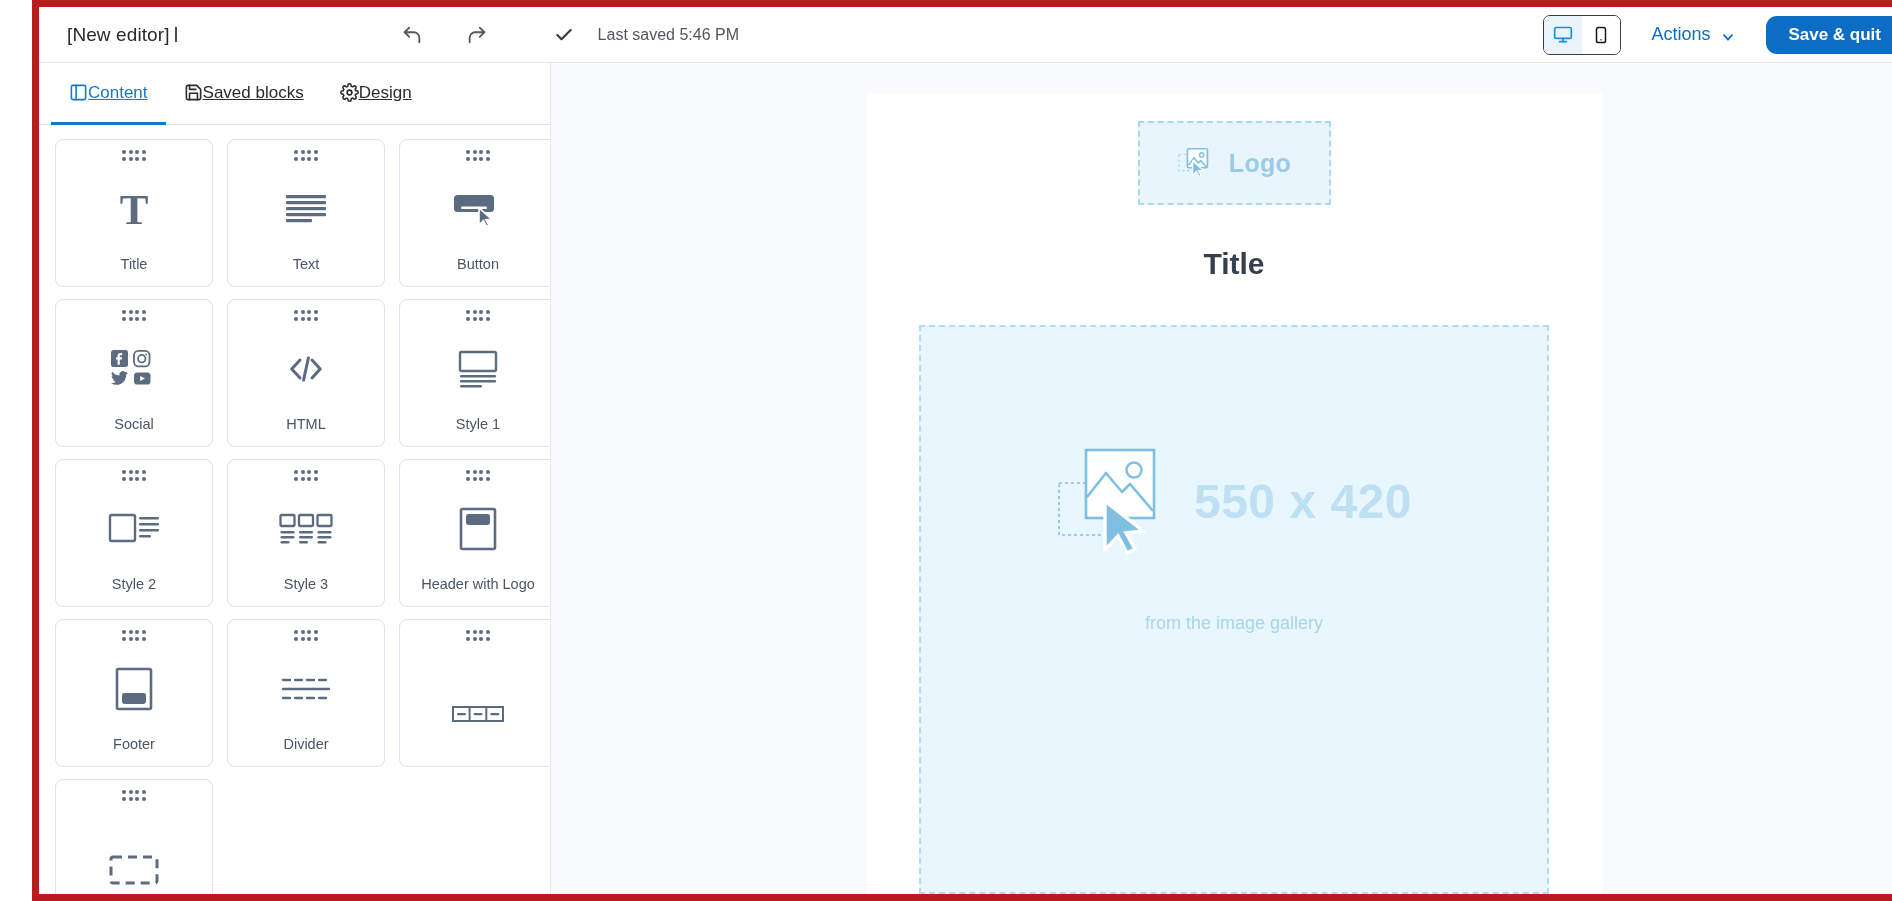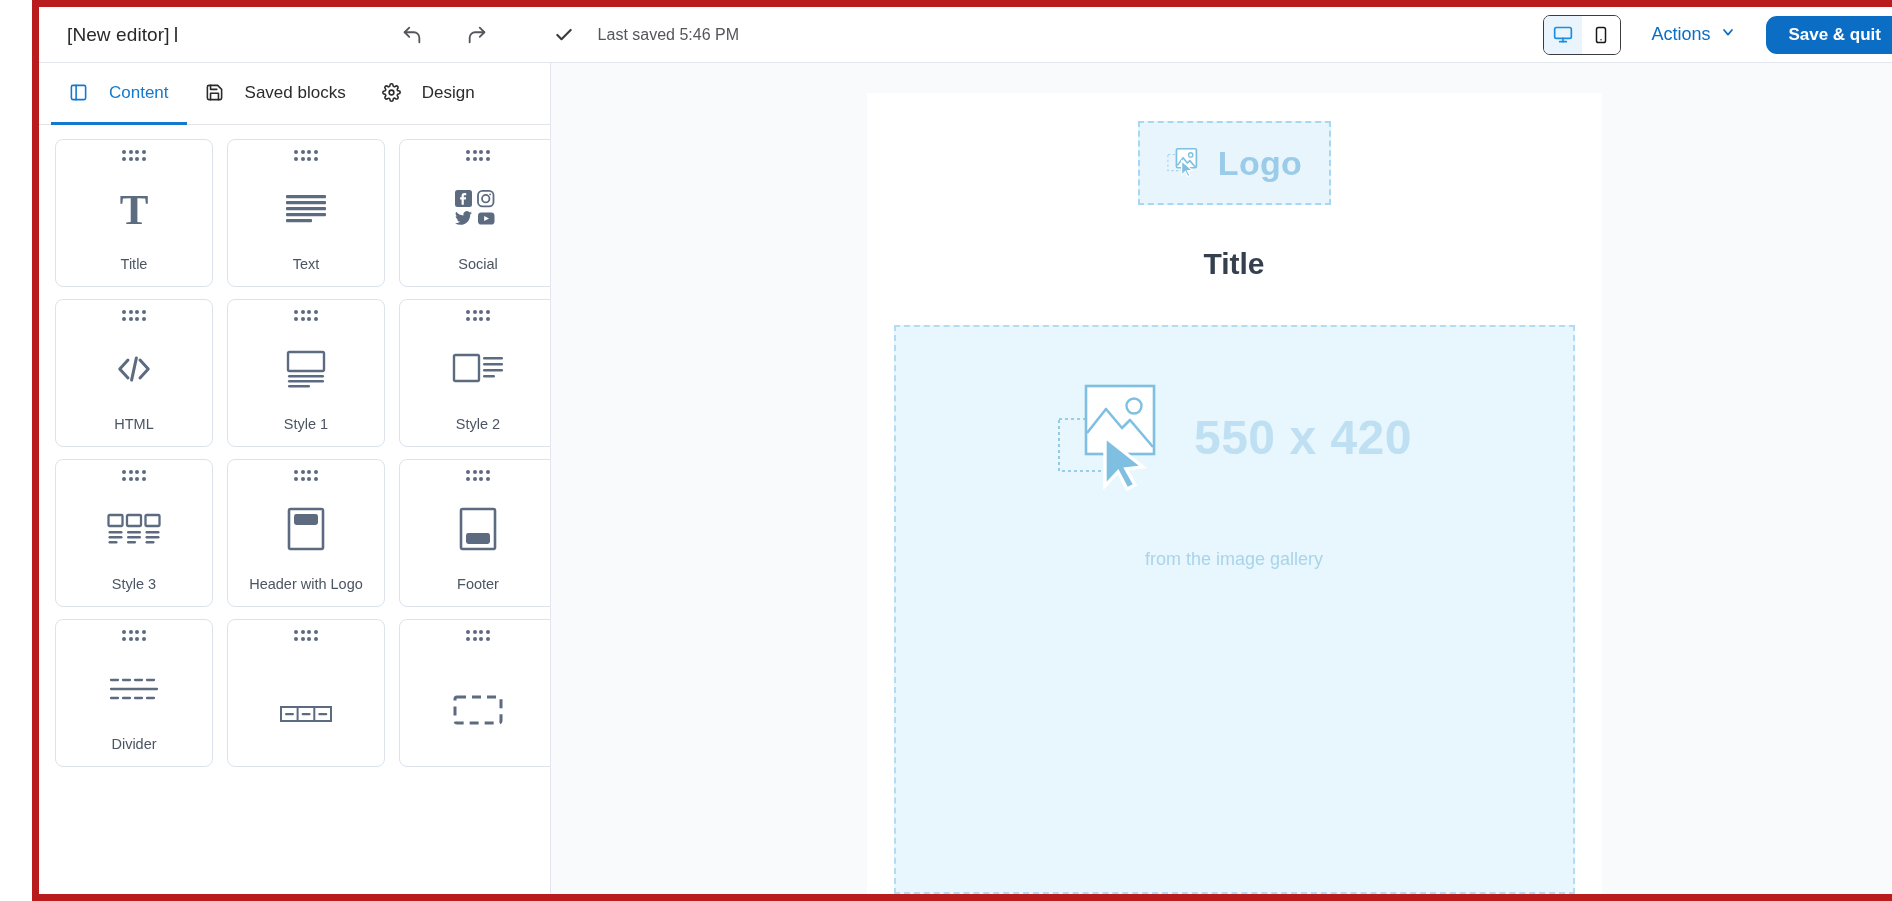--- a/index.html
+++ b/index.html
@@ -65,21 +65,21 @@
     border: 1px solid #3b3b40; border-radius: 7px;
     overflow: hidden; height: 40px;
   }
   .device-btn {
     width: 38px; height: 100%;
     display: flex; align-items: center; justify-content: center;
     cursor: pointer; background: #ffffff; color: #18181a;
   }
   .device-btn.active { background: #eaf4fd; color: #1a8fe0; }
   .actions-btn {
-    display: flex; align-items: flex-start; gap: 10px;
+    display: flex; align-items: flex-end; gap: 10px;
     color: #0b6ec4; font-size: 18px; cursor: pointer;
     padding: 5px 4px; white-space: nowrap;
   }
   .save-quit {
     background: #0b6ec4; color: #ffffff;
     font-size: 17px; font-weight: bold;
     padding: 9px 22px; border-radius: 11px;
     cursor: pointer; white-space: nowrap;
     border: none;
     font-family: "Liberation Sans", sans-serif;
@@ -96,25 +96,26 @@
     display: flex; flex-direction: column;
     min-height: 0;
   }
   .tabs {
     display: flex; align-items: stretch;
     padding: 0 12px;
     border-bottom: 1px solid #e1e5ea;
     height: 62px; min-height: 62px;
   }
   .tab {
-    display: flex; align-items: center; gap: 21px;
+    display: flex; align-items: center; gap: 0;
     padding: 0 18px; cursor: pointer;
     font-size: 17px; color: #2b2b2e;
     border-bottom: 3px solid transparent;
     margin-bottom: -1px;
+    text-decoration: underline;
   }
   .tab.active { color: #1478cd; border-bottom-color: #1478cd; }
   .tab .tico { display: flex; align-items: center; }
 
   .blocks-scroll {
     flex: 1; min-height: 0;
     overflow: hidden;
     padding: 14px 16px 0 16px;
   }
   .blocks-grid {
@@ -166,34 +167,34 @@
     display: flex; flex-direction: column; align-items: center;
   }
   .logo-zone {
     width: 193px; height: 84px;
     border: 2px dashed #a8d7f2;
     background: #e8f5fc;
     display: flex; align-items: center; justify-content: center;
     gap: 14px; margin-bottom: 42px; cursor: pointer;
   }
   .logo-text {
-    font-size: 34px; font-weight: bold; color: #9acbe8;
+    font-size: 25px; font-weight: bold; color: #9acbe8;
     letter-spacing: .3px;
   }
   .email-title {
     font-size: 30px; font-weight: bold; color: #35404e;
     margin-bottom: 44px;
   }
   .img-zone {
-    width: 681px; flex: 1;
+    width: 630px; flex: 1;
     border: 2px dashed #b3dcf3;
     background: #e8f6fd;
     display: flex; flex-direction: column; align-items: center;
     justify-content: flex-start; cursor: pointer;
-    padding-top: 54px; min-height: 0;
+    padding-top: 118px; min-height: 0;
   }
   .img-zone-row {
     display: flex; align-items: center; gap: 18px; margin-bottom: 56px;
   }
   .img-dim {
     font-size: 48px; font-weight: bold; color: #bfe0f2; letter-spacing: .5px;
   }
   .dnd-main {
     font-size: 24px; font-weight: bold; color: #a9d4ea; margin-bottom: 10px;
   }
@@ -345,20 +346,40 @@
                   <rect x="2" y="15" width="40" height="3.2" rx="1"></rect>
                   <rect x="2" y="21" width="40" height="3.2" rx="1"></rect>
                   <rect x="2" y="27" width="26" height="3.2" rx="1"></rect>
                 </g>
               </svg>
             </div>
             <div class="block-label">Text</div>
           </div>
 
 
+          <div class="block-card">
+            <div class="grip">
+                  <i></i>
+                  <i></i>
+                  <i></i>
+                  <i></i>
+                  <i></i>
+                  <i></i>
+                  <i></i>
+                  <i></i>
+                </div>
+            <div class="block-icon">
+              <svg width="56" height="40" viewBox="0 0 56 40">
+                <rect x="4" y="6" width="40" height="17" rx="3.5" fill="#5d6b80"></rect>
+                <rect x="11" y="17.5" width="26" height="2.6" rx="1.3" fill="#ffffff"></rect>
+                <path d="M29 19 L29 36 L33.4 31.6 L36.4 37.4 L38.8 36.2 L35.8 30.6 L41.6 30.2 Z" fill="#5d6b80" stroke="#ffffff" stroke-width="1.6"></path>
+              </svg>
+            </div>
+            <div class="block-label">Button</div>
+          </div>
 
           <div class="block-card">
             <div class="grip">
                   <i></i>
                   <i></i>
                   <i></i>
                   <i></i>
                   <i></i>
                   <i></i>
                   <i></i>

